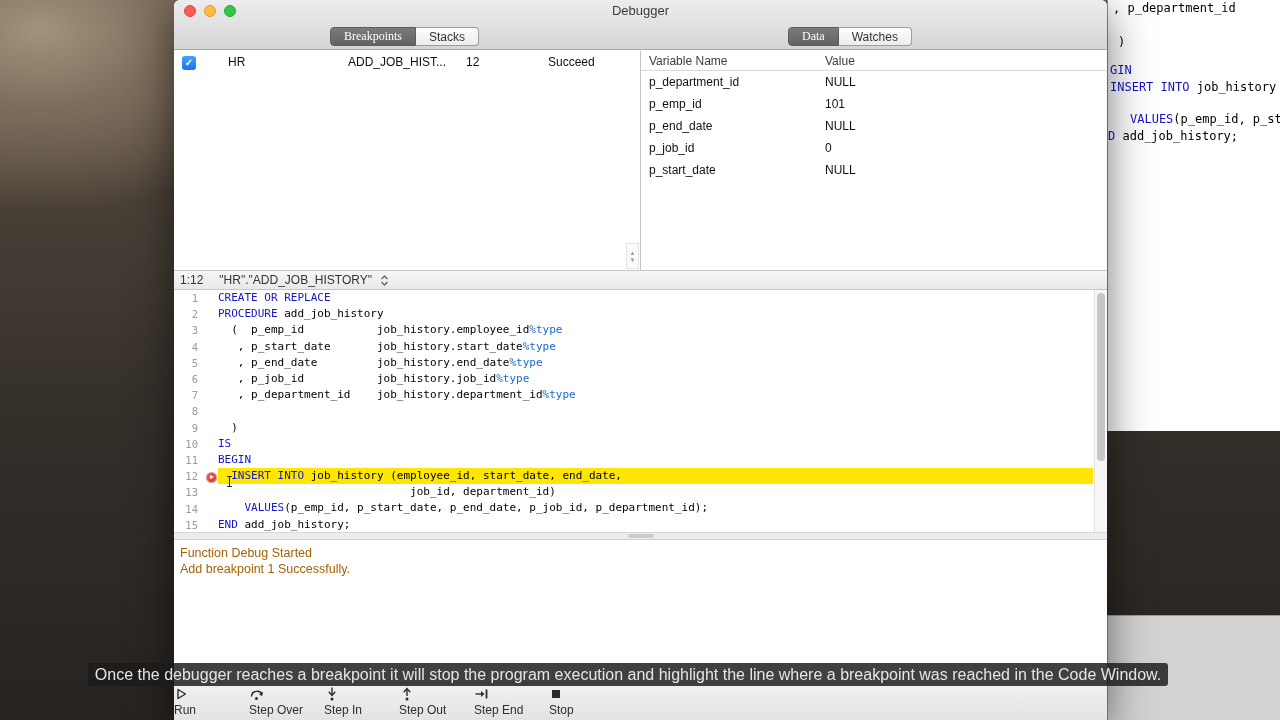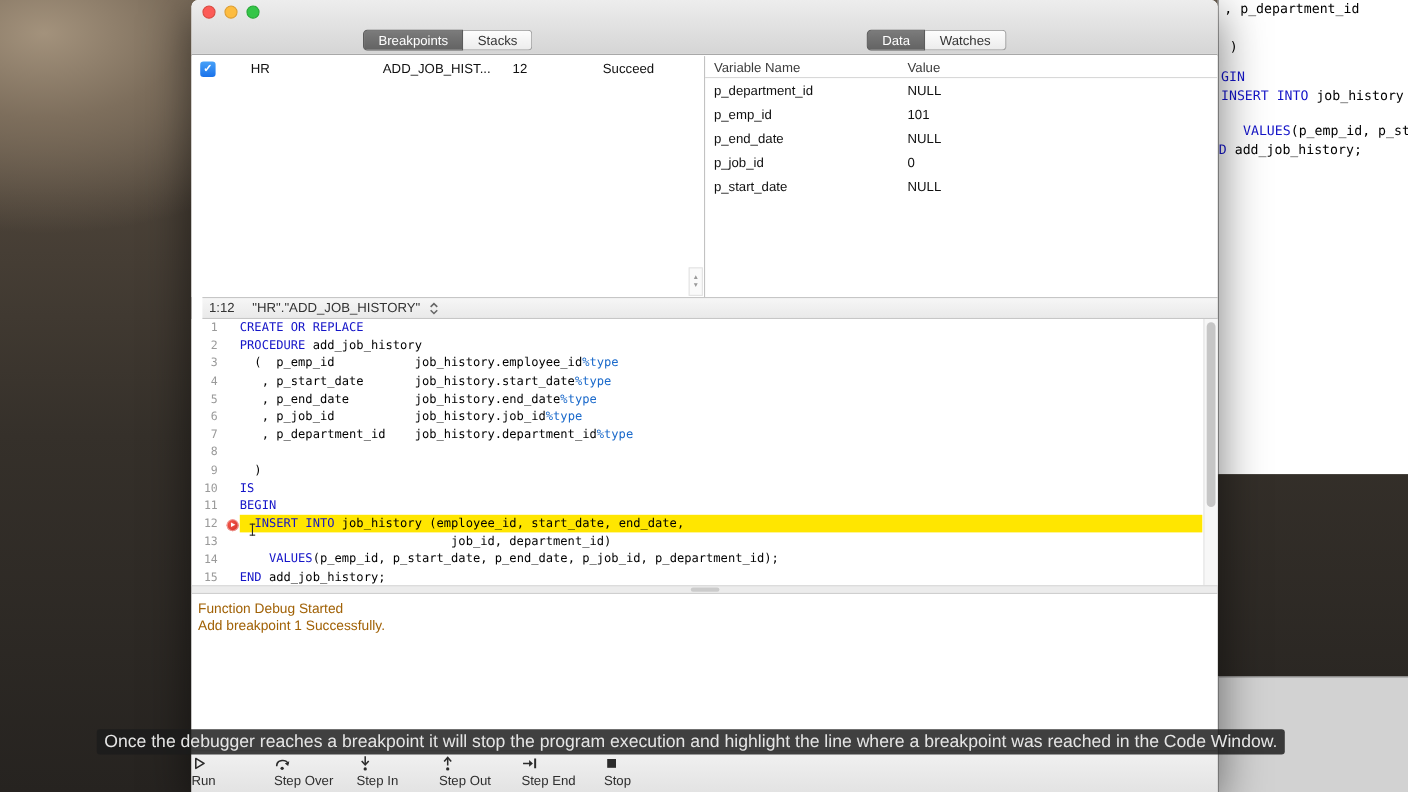--- a/index.html
+++ b/index.html
@@ -33,41 +33,41 @@
   .light.yellow{background:#fdbc40;border:1px solid #dd9f34;}
   .light.green{background:#34c648;border:1px solid #28a938;}
   .title{position:absolute;top:3px;left:0;right:0;text-align:center;font-size:13px;color:#3c3c3c;}
 
   .seg-group{position:absolute;top:27px;display:flex;}
   #seg-left{left:156px;}
   #seg-right{left:614px;}
   .seg{height:19px;box-sizing:border-box;display:flex;align-items:center;padding:0 13px;
     font-size:12px;color:#333;background:linear-gradient(#fdfdfd,#ececec);
     border:1px solid #9e9e9e;border-left-width:0;cursor:default;}
-  .seg:first-child{border-left-width:1px;border-radius:4px 0 0 4px;}
+  .seg:first-child{border-left-width:1px;border-radius:4px 0 0 4px;font-family:Liberation Serif, serif;}
   .seg:last-child{border-radius:0 4px 4px 0;}
   .seg.selected{background:linear-gradient(#7b7b7b,#636363);color:#fff;border-color:#5c5c5c;}
 
   .panels{position:absolute;top:51px;left:0;right:0;height:219px;display:flex;}
   .panel{position:relative;background:#fff;height:100%;box-sizing:border-box;}
   .panel.left{width:466px;}
   .panel.right{flex:1;border-left:1px solid #c2c2c2;}
   .thead,.trow{display:grid;align-items:center;box-sizing:border-box;}
   .thead{height:20px;font-size:12px;color:#3c3c3c;border-bottom:1px solid #d8d8d8;}
   .thead.bp,.trow.bp{grid-template-columns:48px 120px 118px 82px 1fr;padding-left:6px;}
   .thead.var,.trow.var{grid-template-columns:176px 1fr;padding-left:8px;}
   .trow{height:22px;font-size:12px;color:#101010;}
   .checkbox{display:inline-block;width:14px;height:14px;border-radius:3px;margin-left:2px;
     background:linear-gradient(#47a1f8,#1a72ea);color:#fff;font-size:10px;line-height:14px;
     text-align:center;font-weight:bold;}
   .corner-scroll{position:absolute;right:1px;bottom:1px;width:13px;height:26px;
     display:flex;flex-direction:column;align-items:center;justify-content:center;gap:1px;
     color:#9a9a9a;font-size:6px;border:1px solid #e2e2e2;background:#fafafa;box-sizing:border-box;}
 
-  .code-header{position:absolute;top:270px;left:10px;right:0;height:20px;box-sizing:border-box;
+  .code-header{position:absolute;top:270px;left:0;right:0;height:20px;box-sizing:border-box;
     background:linear-gradient(#f6f6f6,#e9e9e9);border-top:1px solid #c6c6c6;border-bottom:1px solid #c6c6c6;
     display:flex;align-items:center;font-size:12px;color:#333;padding-left:6px;gap:16px;}
   .sel{display:flex;align-items:center;gap:7px;}
   .chevrons{display:flex;}
 
   .code-area{position:absolute;top:290px;left:0;right:0;height:242px;background:#fff;overflow:hidden;}
   .cl{display:flex;height:16.2px;align-items:center;}
   .ln{width:44px;box-sizing:border-box;padding-right:20px;text-align:right;flex:none;position:relative;
     font-family:"DejaVu Sans Mono",monospace;font-size:10.5px;color:#9a9a9a;}
   .code{flex:1;margin-right:14px;height:16.2px;line-height:16.2px;white-space:pre;
@@ -124,20 +124,21 @@
 <div class="bg-lower"></div>
 
 <div class="window">
 
   <div class="chrome">
     <div class="lights">
       <span class="light red"></span>
       <span class="light yellow"></span>
       <span class="light green"></span>
     </div>
+    <div class="title">Debugger</div>
     <div class="seg-group" id="seg-left">
         <div class="seg selected">Breakpoints</div>
         <div class="seg">Stacks</div>
       </div>
     <div class="seg-group" id="seg-right">
         <div class="seg selected">Data</div>
         <div class="seg">Watches</div>
       </div>
   </div>
 

